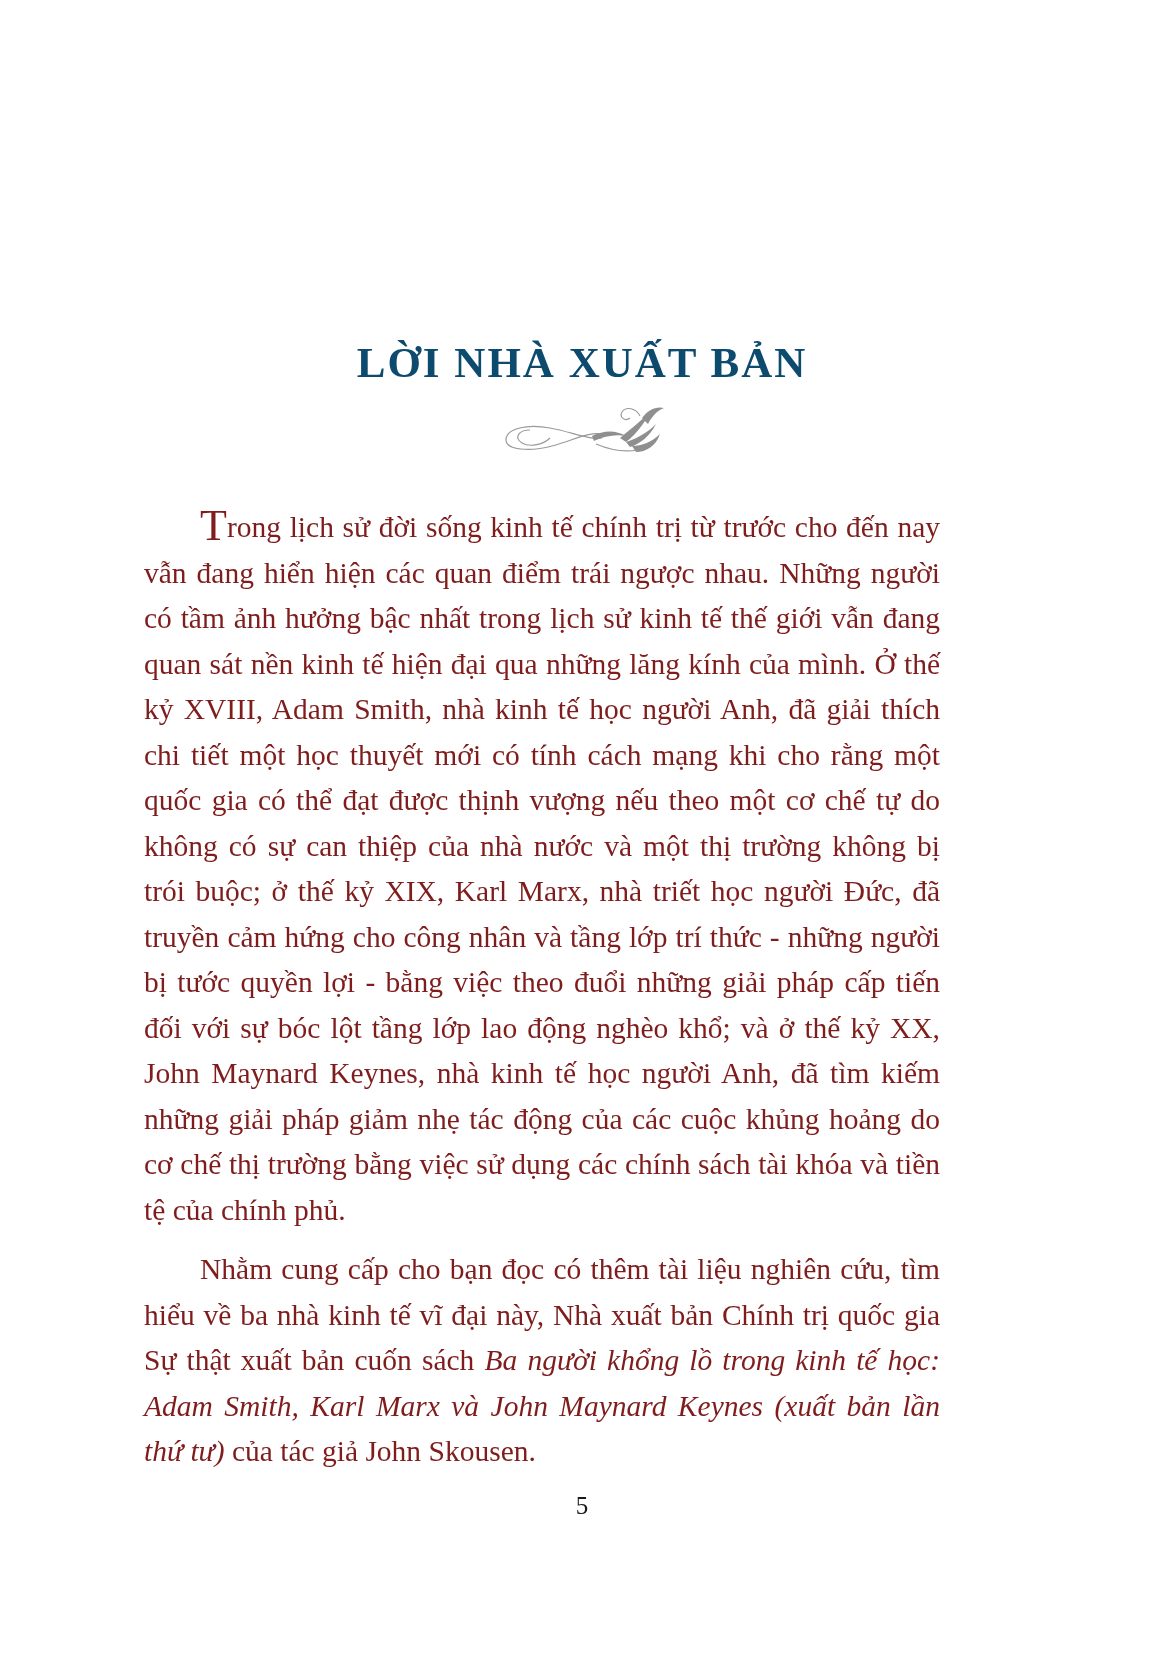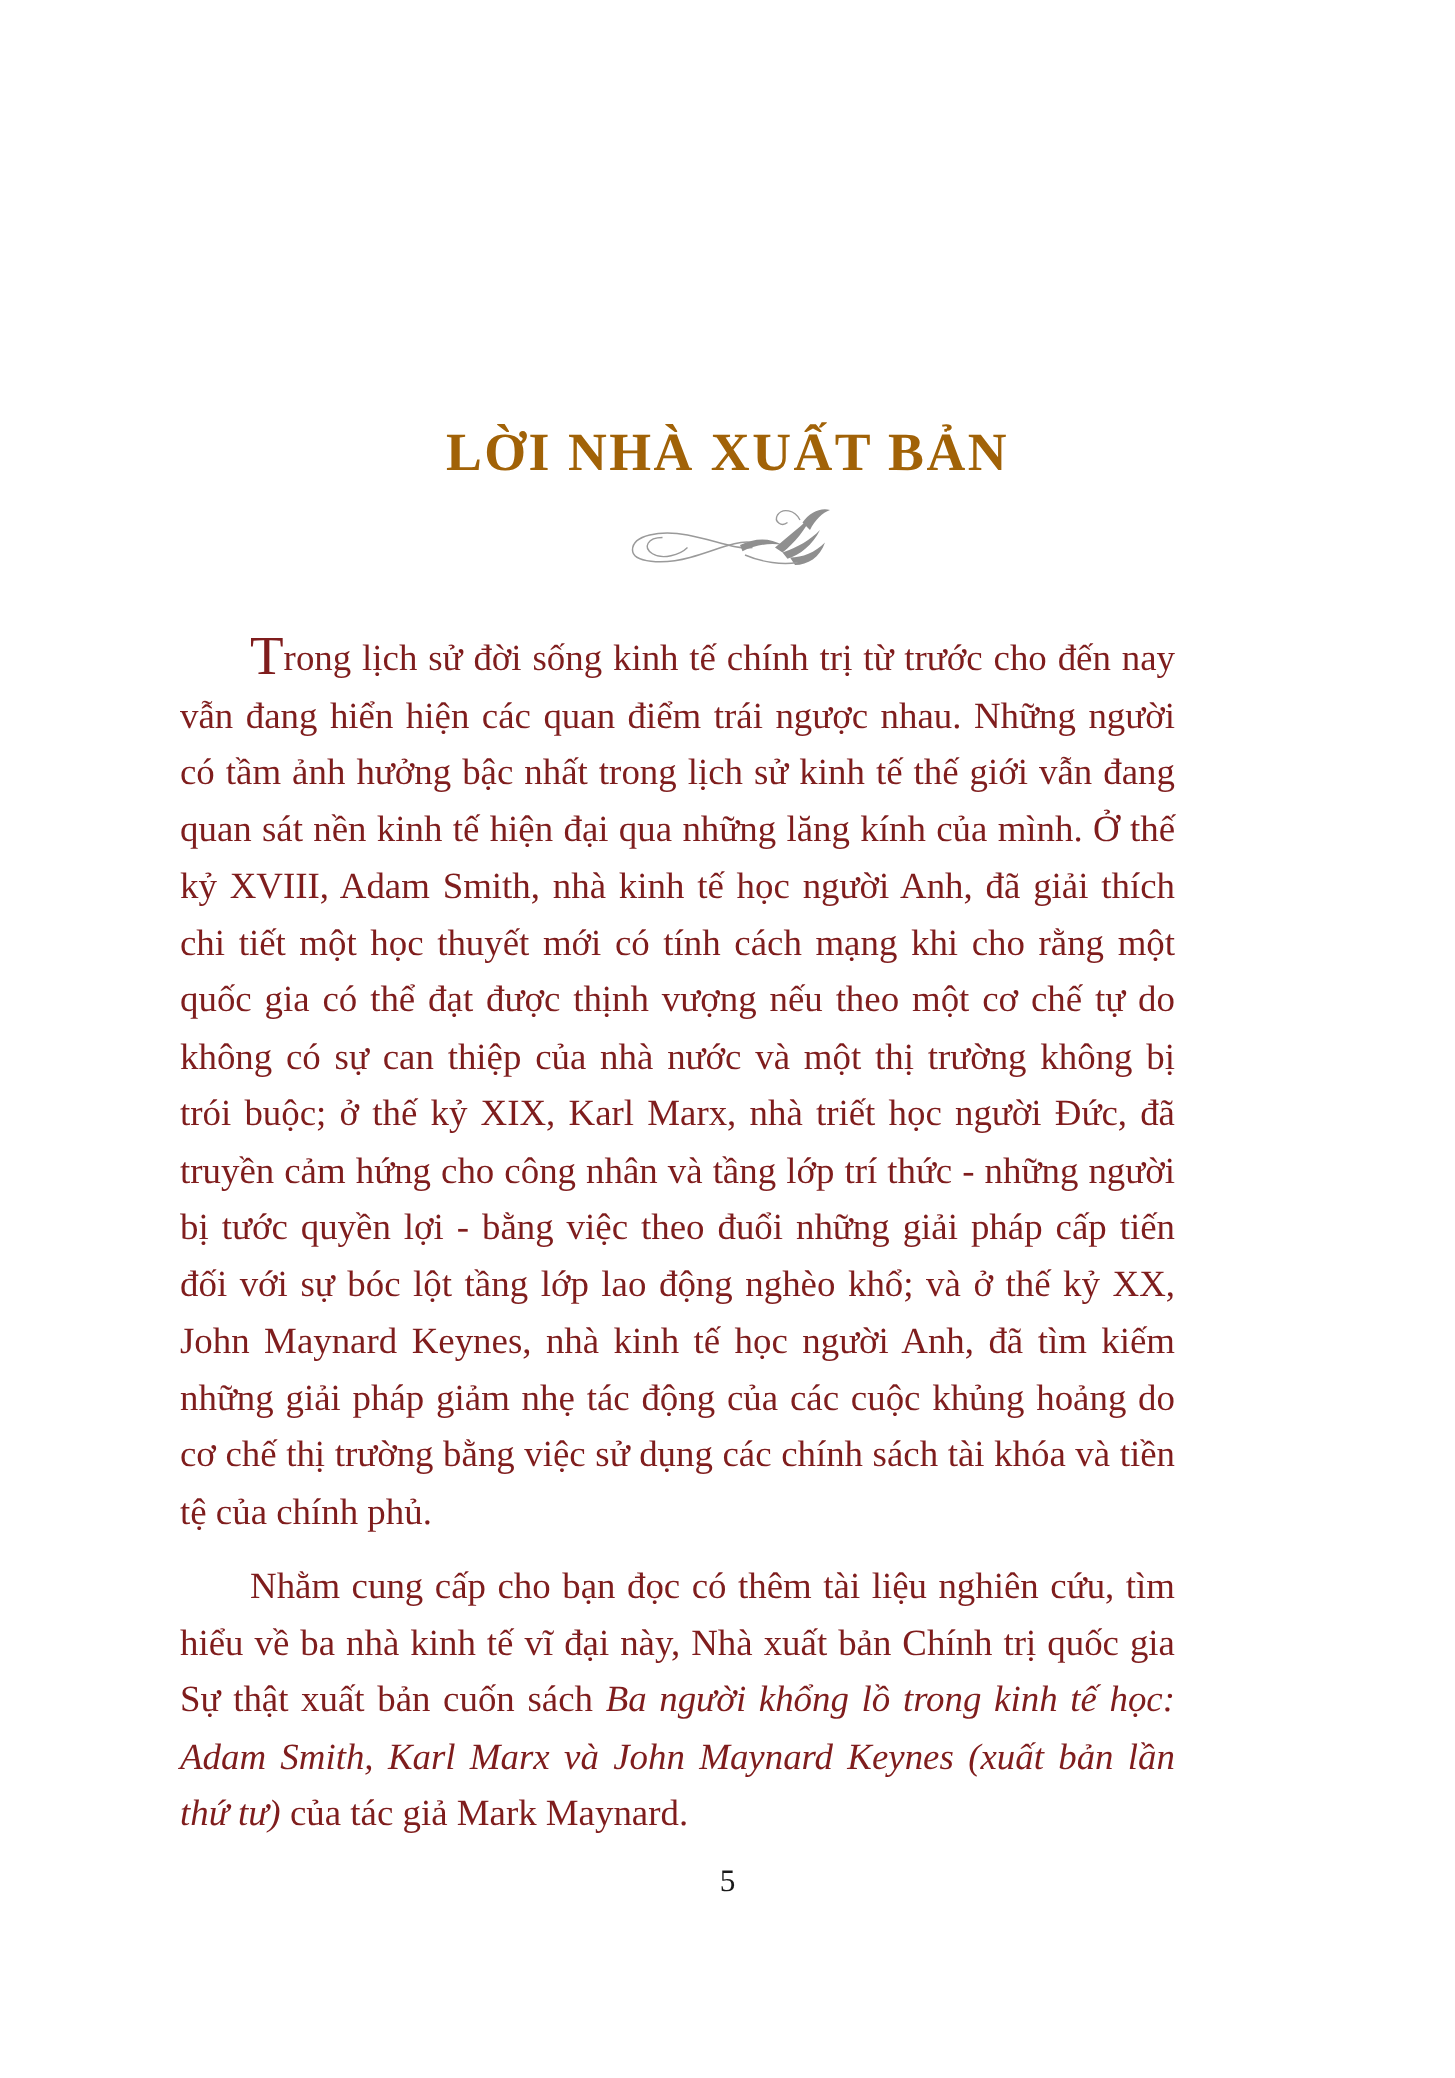--- a/index.html
+++ b/index.html
@@ -22,21 +22,21 @@
   .page-title {
     position: absolute;
     left: 0;
     right: 0;
     top: 310px;
     text-align: center;
     font-family: "Liberation Serif", "DejaVu Serif", serif;
     font-size: 43px;
     font-weight: 700;
     letter-spacing: 2.0px;
-    color: #a16207;
+    color: #0c4a6e;
     line-height: 1.1;
   }
 
   
   .ornament {
     position: absolute;
     left: 0;
     right: 0;
     top: 398px;
     height: 66px;
@@ -119,18 +119,18 @@
           <path d="M148 16 C 144 8, 134 6, 130 12 C 127 17, 133 22, 138 18"></path>
 
           <path d="M104 44 C 118 50, 134 52, 146 50"></path>
         </g>
       </svg>
     </span>
   </div>
 
   <div class="body-text">
     <p><span class="dropcap-letter">T</span><span>rong lịch sử đời sống kinh tế chính trị từ trước cho đến nay vẫn đang hiển hiện các quan điểm trái ngược nhau. Những người có tầm ảnh hưởng bậc nhất trong lịch sử kinh tế thế giới vẫn đang quan sát nền kinh tế hiện đại qua những lăng kính của mình. Ở thế kỷ XVIII, Adam Smith, nhà kinh tế học người Anh, đã giải thích chi tiết một học thuyết mới có tính cách mạng khi cho rằng một quốc gia có thể đạt được thịnh vượng nếu theo một cơ chế tự do không có sự can thiệp của nhà nước và một thị trường không bị trói buộc; ở thế kỷ XIX, Karl Marx, nhà triết học người Đức, đã truyền cảm hứng cho công nhân và tầng lớp trí thức - những người bị tước quyền lợi - bằng việc theo đuổi những giải pháp cấp tiến đối với sự bóc lột tầng lớp lao động nghèo khổ; và ở thế kỷ XX, John Maynard Keynes, nhà kinh tế học người Anh, đã tìm kiếm những giải pháp giảm nhẹ tác động của các cuộc khủng hoảng do cơ chế thị trường bằng việc sử dụng các chính sách tài khóa và tiền tệ của chính phủ.</span></p>
-    <p class="para-gap"><span>Nhằm cung cấp cho bạn đọc có thêm tài liệu nghiên cứu, tìm hiểu về ba nhà kinh tế vĩ đại này, Nhà xuất bản Chính trị quốc gia Sự thật xuất bản cuốn sách </span><span class="book-title">Ba người khổng lồ trong kinh tế học: Adam Smith, Karl Marx và John Maynard Keynes (xuất bản lần thứ tư)</span><span> của tác giả Mark Maynard.</span></p>
+    <p class="para-gap"><span>Nhằm cung cấp cho bạn đọc có thêm tài liệu nghiên cứu, tìm hiểu về ba nhà kinh tế vĩ đại này, Nhà xuất bản Chính trị quốc gia Sự thật xuất bản cuốn sách </span><span class="book-title">Ba người khổng lồ trong kinh tế học: Adam Smith, Karl Marx và John Maynard Keynes (xuất bản lần thứ tư)</span><span> của tác giả John Skousen.</span></p>
   </div>
 
   <div class="page-number">5</div>
 
 </div>
 
 </body></html>

